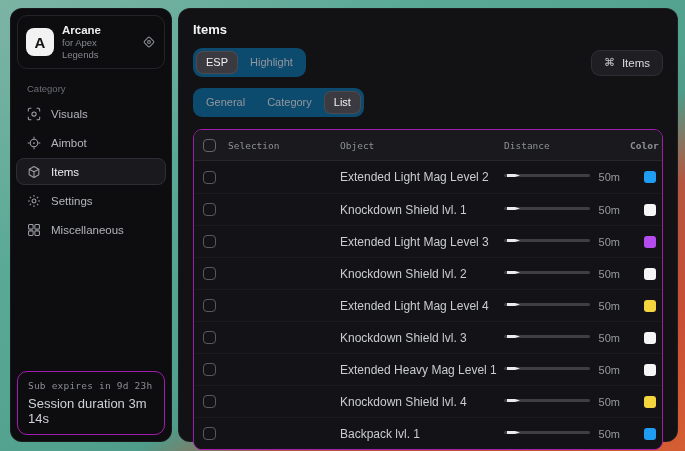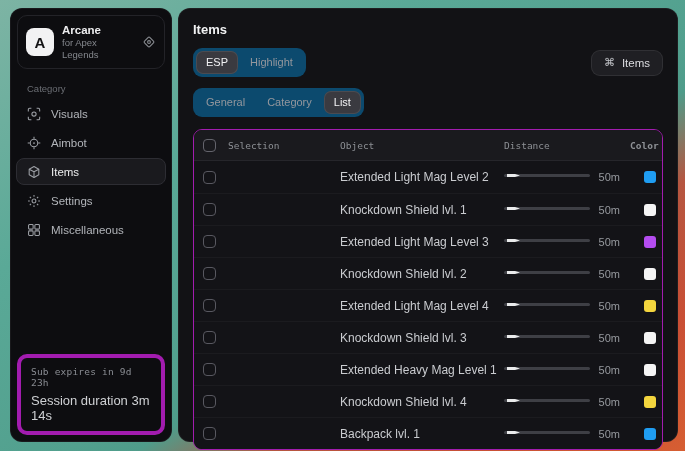--- a/index.html
+++ b/index.html
@@ -33,21 +33,21 @@
   .nav-item {
     display:flex; align-items:center; gap:10px; height:27px; margin:2px 5px;
     padding:0 10px; border-radius:8px; font-size:11.5px; color:#b2b5ba;
     border:1px solid transparent; cursor:default;
   }
   .nav-item.active { background:#1a1a1e; border-color:#2d2d33; color:#ecedee; }
   .nicon { width:14px; height:14px; color:#9da0a6; display:flex; flex:0 0 auto; }
   .nicon svg { width:14px; height:14px; }
   .footer-card {
     position:absolute; left:6px; right:6px; bottom:6px;
-    border:4px solid #a21caf; border-radius:10px; padding:8px 10px;
+    border:1px solid #a21caf; border-radius:10px; padding:8px 10px;
   }
   .foot-line1 { font-family:"DejaVu Sans Mono", monospace; font-size:9.5px; color:#8a8d93; letter-spacing:.2px; }
   .foot-line2 { margin-top:5px; font-size:13px; color:#cfd1d4; }
   
   .main {
     position:absolute; left:178px; top:8px; width:500px; height:434px;
     background:#121215; border:1px solid rgba(255,255,255,.05); border-radius:12px;
     padding:13px 14px;
   }
   .page-title { font-size:13px; font-weight:700; color:#f1f2f3; }

